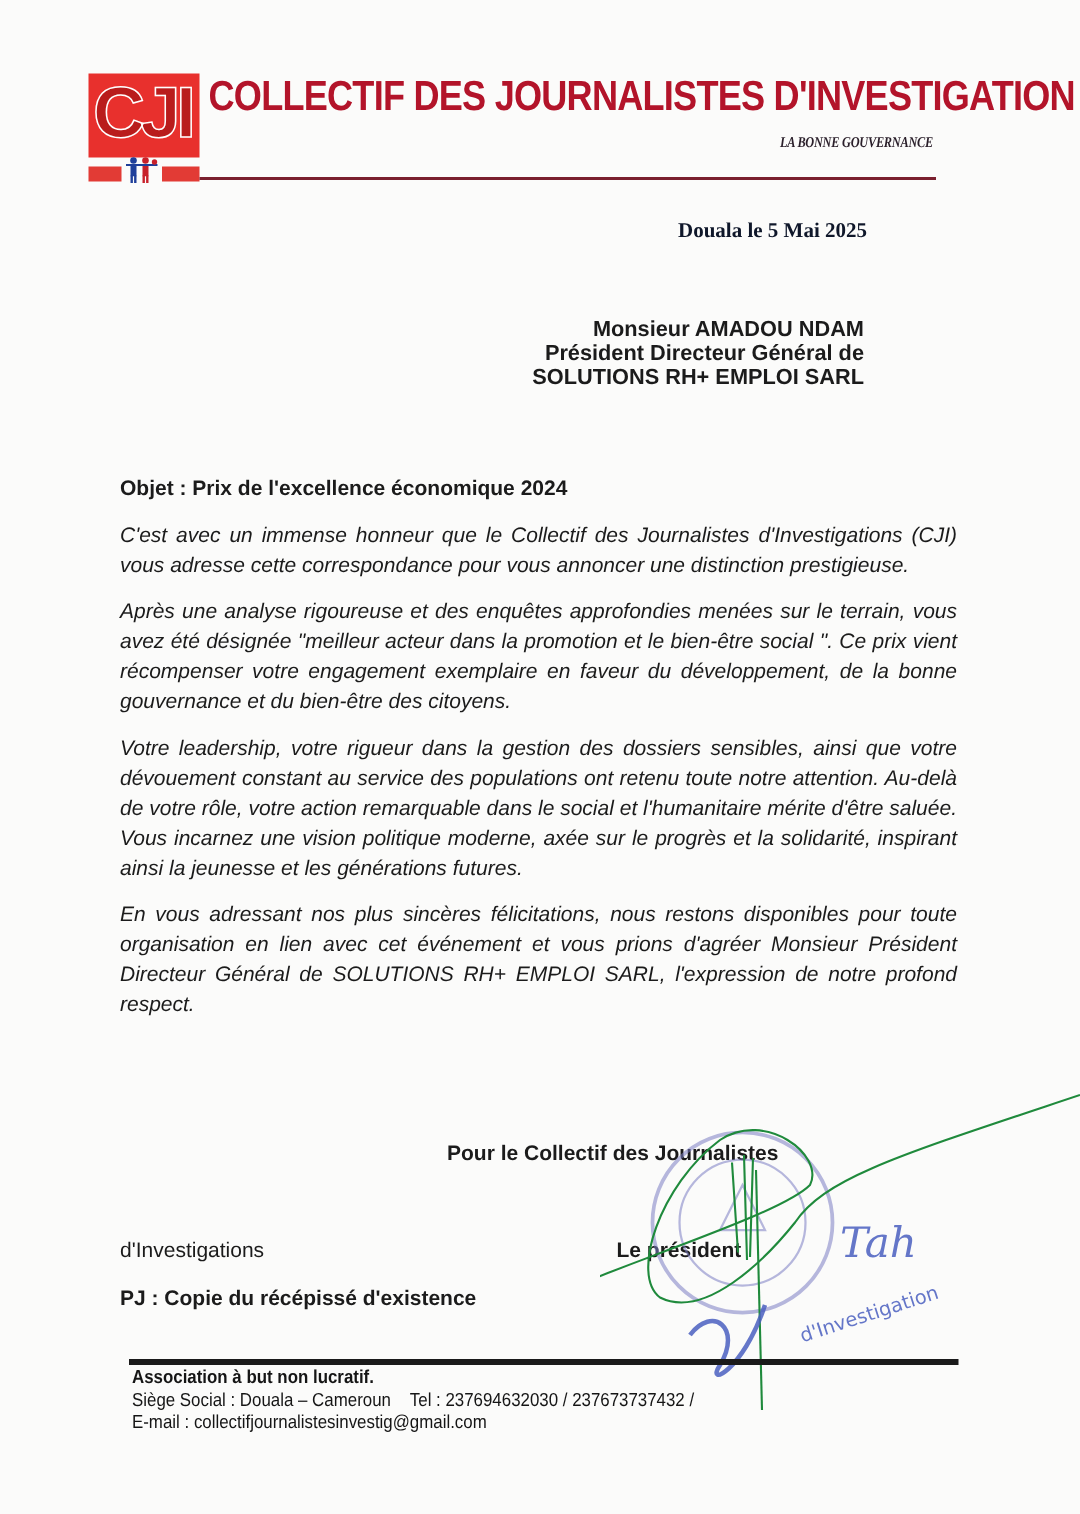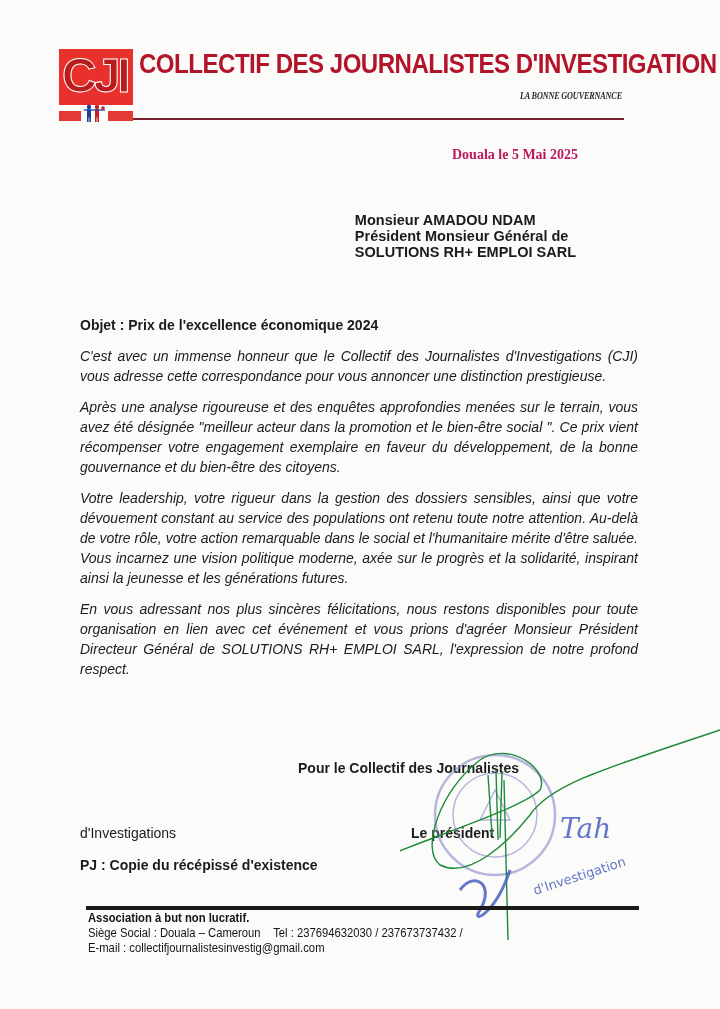--- a/index.html
+++ b/index.html
@@ -28,23 +28,23 @@
     .tagline {
       left: 520px; top: 90px; font-family: "Liberation Serif", serif; font-weight: bold; font-style: italic;
       font-size: 10px; color: #2a1f2a; letter-spacing: -0.2px; transform: scaleX(0.82); transform-origin: left top;
       white-space: nowrap;
     }
     .header-rule { left: 133px; top: 118px; width: 491px; height: 2px; background: #7a1f2e; }
 
     
     .date {
       left: 452px; top: 147px; font-family: "Liberation Serif", serif; font-weight: bold; font-size: 14px;
-      color: #be185d;
+      color: #0f172a;
     }
-    .recipient { right: 144px; top: 212px; text-align: left; font-weight: bold; font-size: 14.5px; line-height: 16px; }
+    .recipient { right: 144px; top: 212px; text-align: right; font-weight: bold; font-size: 14.5px; line-height: 16px; }
     .recipient div { white-space: nowrap; }
 
     
     .content { left: 80px; top: 315px; width: 558px; font-size: 14px; line-height: 20px; }
     .subject { font-weight: bold; margin: 0 0 11px 0; }
     .para { text-align: justify; margin: 0 0 11px 0; font-style: italic; }
     .para.last { margin-bottom: 0; }
 
     
     .sig-line1 { left: 298px; top: 760px; font-weight: bold; font-size: 14px; white-space: nowrap; }
@@ -79,21 +79,21 @@
   <line x1="2" y1="6" x2="23" y2="6" stroke="#1f3f9a" stroke-width="1.3"></line>
   <circle cx="21" cy="4" r="1.8" fill="#c8202a"></circle>
 </svg>
 <div class="abs org-title">COLLECTIF DES JOURNALISTES D'INVESTIGATION</div>
 <div class="abs tagline">LA BONNE GOUVERNANCE</div>
 <div class="abs header-rule"></div>
 
 <div class="abs date">Douala le 5 Mai 2025</div>
 <div class="abs recipient">
   <div>Monsieur AMADOU NDAM</div>
-  <div>Président Monsieur Général de</div>
+  <div>Président Directeur Général de</div>
   <div>SOLUTIONS RH+ EMPLOI SARL</div>
 </div>
 
 <div class="abs content">
   <p class="subject">Objet : Prix de l'excellence économique 2024</p>
   <p class="para">C'est avec un immense honneur que le Collectif des Journalistes d'Investigations (CJI) vous adresse cette correspondance pour vous annoncer une distinction prestigieuse.</p>
   <p class="para">Après une analyse rigoureuse et des enquêtes approfondies menées sur le terrain, vous avez été désignée "meilleur acteur dans la promotion et le bien-être social ". Ce prix vient récompenser votre engagement exemplaire en faveur du développement, de la bonne gouvernance et du bien-être des citoyens.</p>
   <p class="para">Votre leadership, votre rigueur dans la gestion des dossiers sensibles, ainsi que votre dévouement constant au service des populations ont retenu toute notre attention. Au-delà de votre rôle, votre action remarquable dans le social et l'humanitaire mérite d'être saluée. Vous incarnez une vision politique moderne, axée sur le progrès et la solidarité, inspirant ainsi la jeunesse et les générations futures.</p>
   <p class="para last">En vous adressant nos plus sincères félicitations, nous restons disponibles pour toute organisation en lien avec cet événement et vous prions d'agréer Monsieur Président Directeur Général de SOLUTIONS RH+ EMPLOI SARL,  l'expression de notre profond respect.</p>
 </div>

